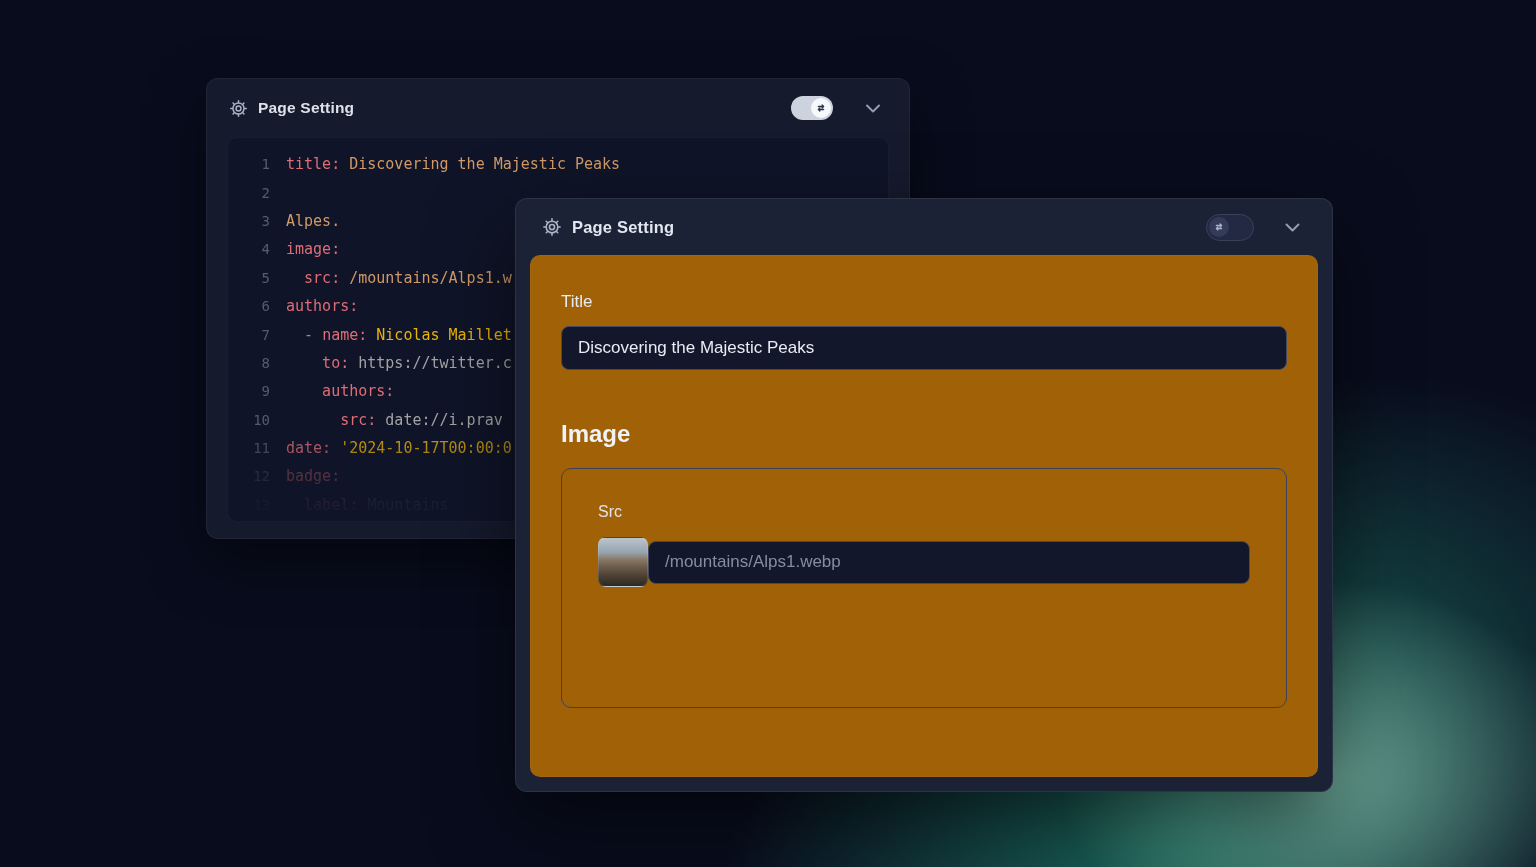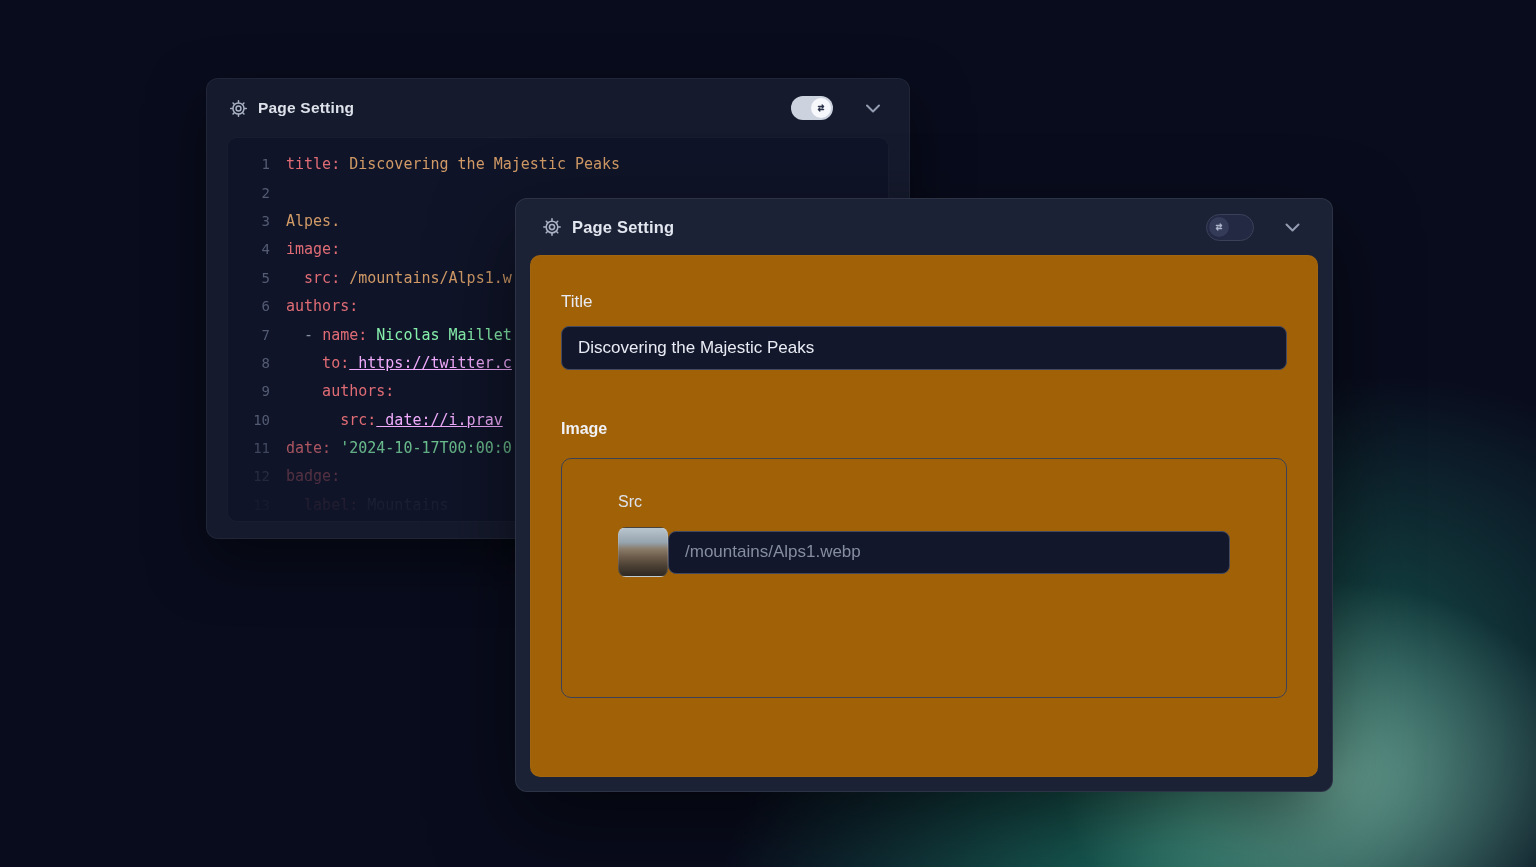--- a/index.html
+++ b/index.html
@@ -50,22 +50,22 @@
   .editor::after{
     content:"";position:absolute;left:0;right:0;bottom:0;height:78px;pointer-events:none;
     background:linear-gradient(180deg, rgba(15,20,40,0), rgba(15,20,40,.92));
     border-radius:0 0 10px 10px;
   }
   .cl{display:flex;align-items:center;height:28.4px;}
   .ln{width:28px;flex:none;text-align:right;margin-right:16px;color:#545c74;font-size:14px;}
   .ct{white-space:pre;}
   .k{color:#e06c75;}
   .s{color:#d19a66;}
-  .g{color:#86efac;}
-  .u{color:#f0abfc;text-decoration:underline;}
+  .g{color:#eab308;}
+  .u{color:#a3a3a3;}
   .p{color:#8691a8;}
   .d{color:#79819a;}
   .f1{opacity:.78;} .f2{opacity:.52;} .f3{opacity:.34;}
   
   .panel-front{
     left:515px;top:198px;width:816px;height:592px;z-index:3;
     background:#1c2236;border:1px solid rgba(255,255,255,.08);
     box-shadow:0 30px 80px rgba(0,0,0,.55);
   }
   .panel-front .panel-header{height:56px;padding:0 26px;gap:10px;}
@@ -76,23 +76,23 @@
     border-radius:10px;padding:36px 30px;overflow:hidden;position:relative;
   }
   .field-group{margin-bottom:50px;}
   .field-label{font-size:17px;color:#e8ebf3;margin-bottom:14px;}
   .text-input{
     display:block;width:100%;height:44px;box-sizing:border-box;
     background:#12172b;border:1px solid #434a60;border-radius:8px;
     color:#e9ecf4;font-size:17px;padding:0 16px;outline:none;
     font-family:"Liberation Sans",sans-serif;
   }
-  .section-heading{font-size:16px;font-weight:700;color:#f0f2f8;margin:0 0 20px;}
+  .section-heading{font-size:24px;font-weight:700;color:#f0f2f8;margin:0 0 20px;}
   .image-card{
-    border:1px solid #3b4257;border-radius:10px;padding:34px 56px;height:240px;box-sizing:border-box;
+    border:1px solid #3b4257;border-radius:10px;padding:34px 36px;height:240px;box-sizing:border-box;
   }
   .sub-label{font-size:16px;color:#dfe3ee;margin-bottom:16px;}
   .src-row{display:flex;align-items:center;gap:0;}
   .thumb{
     width:48px;height:48px;flex:none;border-radius:8px;cursor:pointer;
     border:1px solid rgba(255,255,255,.12);
     background:
       linear-gradient(180deg,#b9c5ce 0%,#96a4af 30%,#8a7b69 44%,#6d5c4b 60%,#4a3f33 80%,#2e2821 100%);
   }
   .src-input{height:43px;flex:1;color:#858d9f;}

